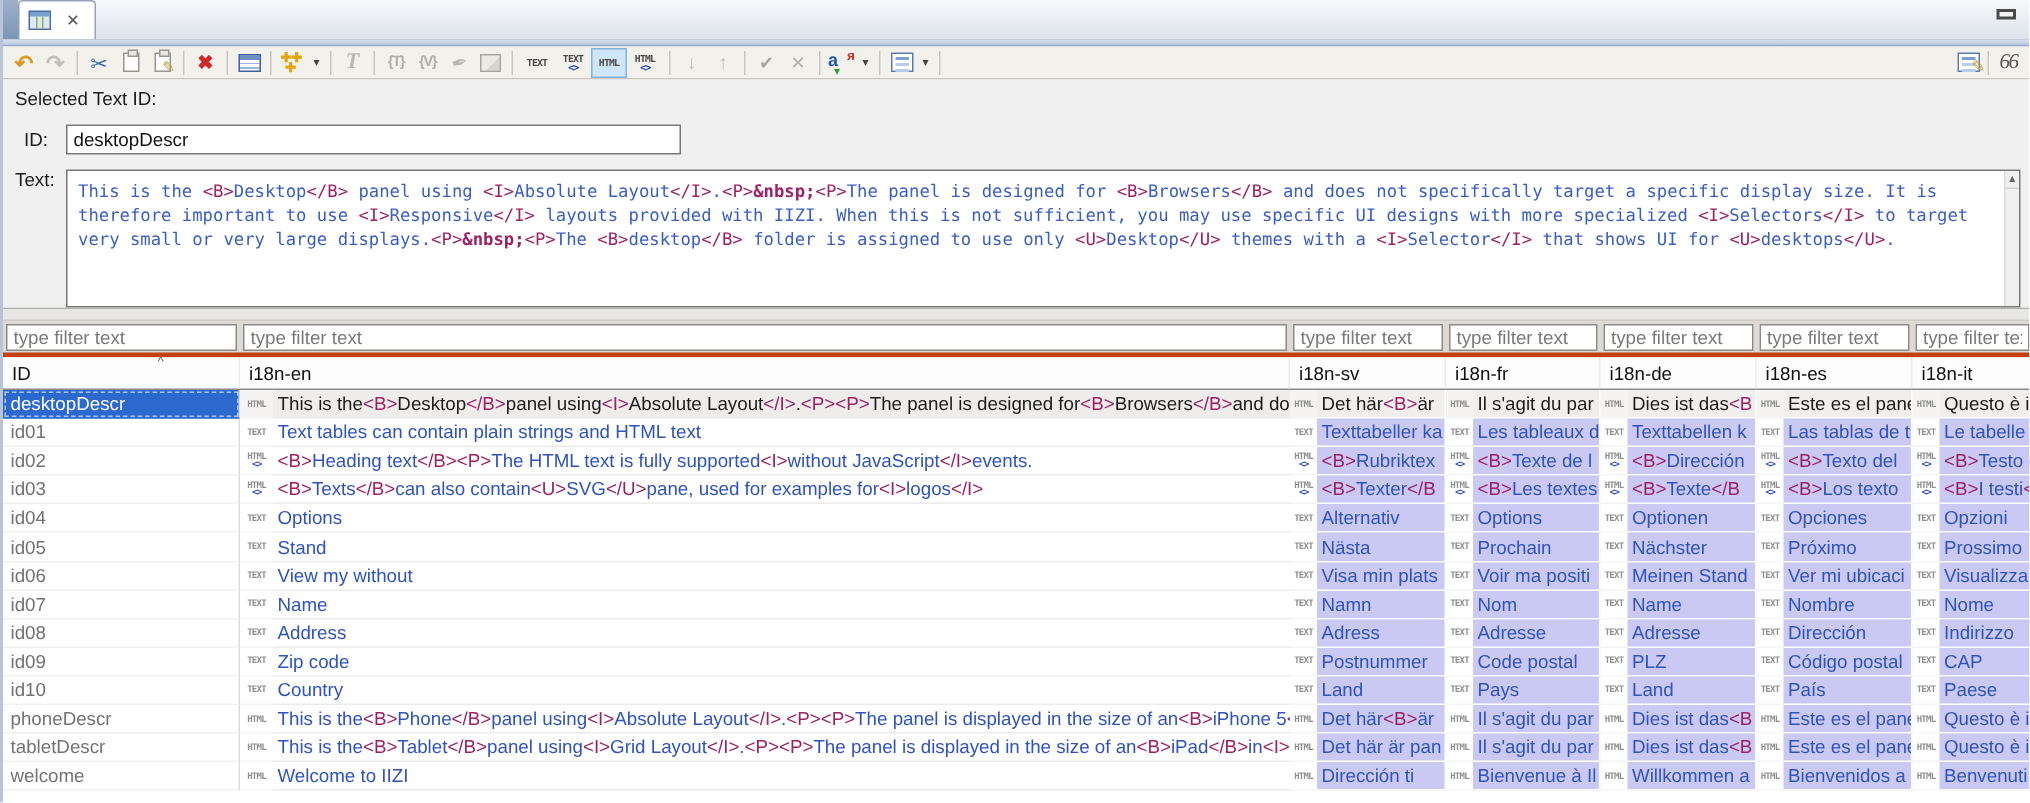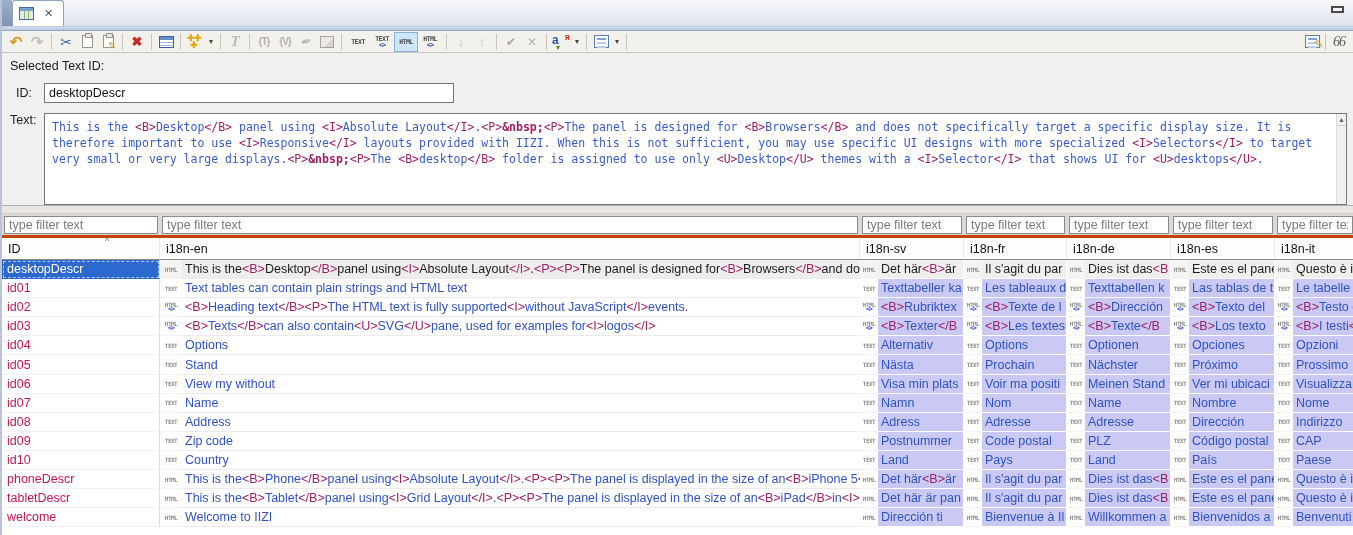--- a/index.html
+++ b/index.html
@@ -82,21 +82,21 @@
   .cols { display:grid; grid-template-columns:158px 700px 104px 103px 104px 104px 80px; }
   .filterrow { height:24px; background:#dedad3; align-items:center; border-bottom:3px solid #c2410c; }
   .filterrow input { height:18px; margin:0 2px; border:1px solid #8a8a8a; background:#fff; font-family:"Liberation Sans", sans-serif; font-size:12.5px; padding:0 4px; color:#333; width:calc(100% - 4px); }
   .filterrow input::placeholder { color:#7a7a7a; opacity:1; }
   .headerrow { height:22px; background:#fdfdfd; border-bottom:1px solid #8c8c8c; }
   .hcell { position:relative; display:flex; align-items:center; padding-left:6px; color:#111; border-right:1px solid #ececec; cursor:pointer; white-space:nowrap; overflow:hidden; }
   .hcaret { position:absolute; left:103px; top:-2px; font-size:9px; color:#666; }
 
   .rowgrid { display:grid; grid-template-columns:158px 22px 678px 18px 86px 18px 85px 18px 86px 18px 86px 18px 62px; height:19.1px; cursor:pointer; }
   .cell { overflow:hidden; white-space:nowrap; display:flex; align-items:center; }
-  .idcell { padding-left:5px; color:#be185d; border-right:1px solid #dcdcdc; border-bottom:1px solid #f1f1f1; }
+  .idcell { padding-left:5px; color:#737373; border-right:1px solid #dcdcdc; border-bottom:1px solid #f1f1f1; }
   .encell { padding-left:3px; border-bottom:1px solid #ebebeb; color:#3053c0; }
   .lcell  { padding-left:3px; background:#c9c9f4; border-bottom:1px solid #fff; border-right:1px solid #fff; color:#3053c0; }
   .iccell { justify-content:center; background:#fff; border-bottom:1px solid #f4f4f4; }
   .ric { display:flex; flex-direction:column; align-items:center; line-height:5px; }
   .rt { font-family:"DejaVu Sans Mono", monospace; font-size:6px; font-weight:bold; color:#8f8f8f; letter-spacing:-0.5px; }
   .rc { font-family:"DejaVu Sans Mono", monospace; font-size:6.5px; font-weight:bold; color:#2b49c9; letter-spacing:-1px; }
   .rowgrid.sel .idcell { background:#2c69cf; color:#fff; outline:1px dashed #a8c6ef; outline-offset:-2px; border-bottom-color:#2c69cf; }
   .rowgrid.sel .encell { background:#eeedeb; color:#1c1c1c; }
   .rowgrid.sel .lcell  { background:#f0efed; color:#1c1c1c; }
   .rowgrid.sel .iccell { background:#f5f4f2; }

